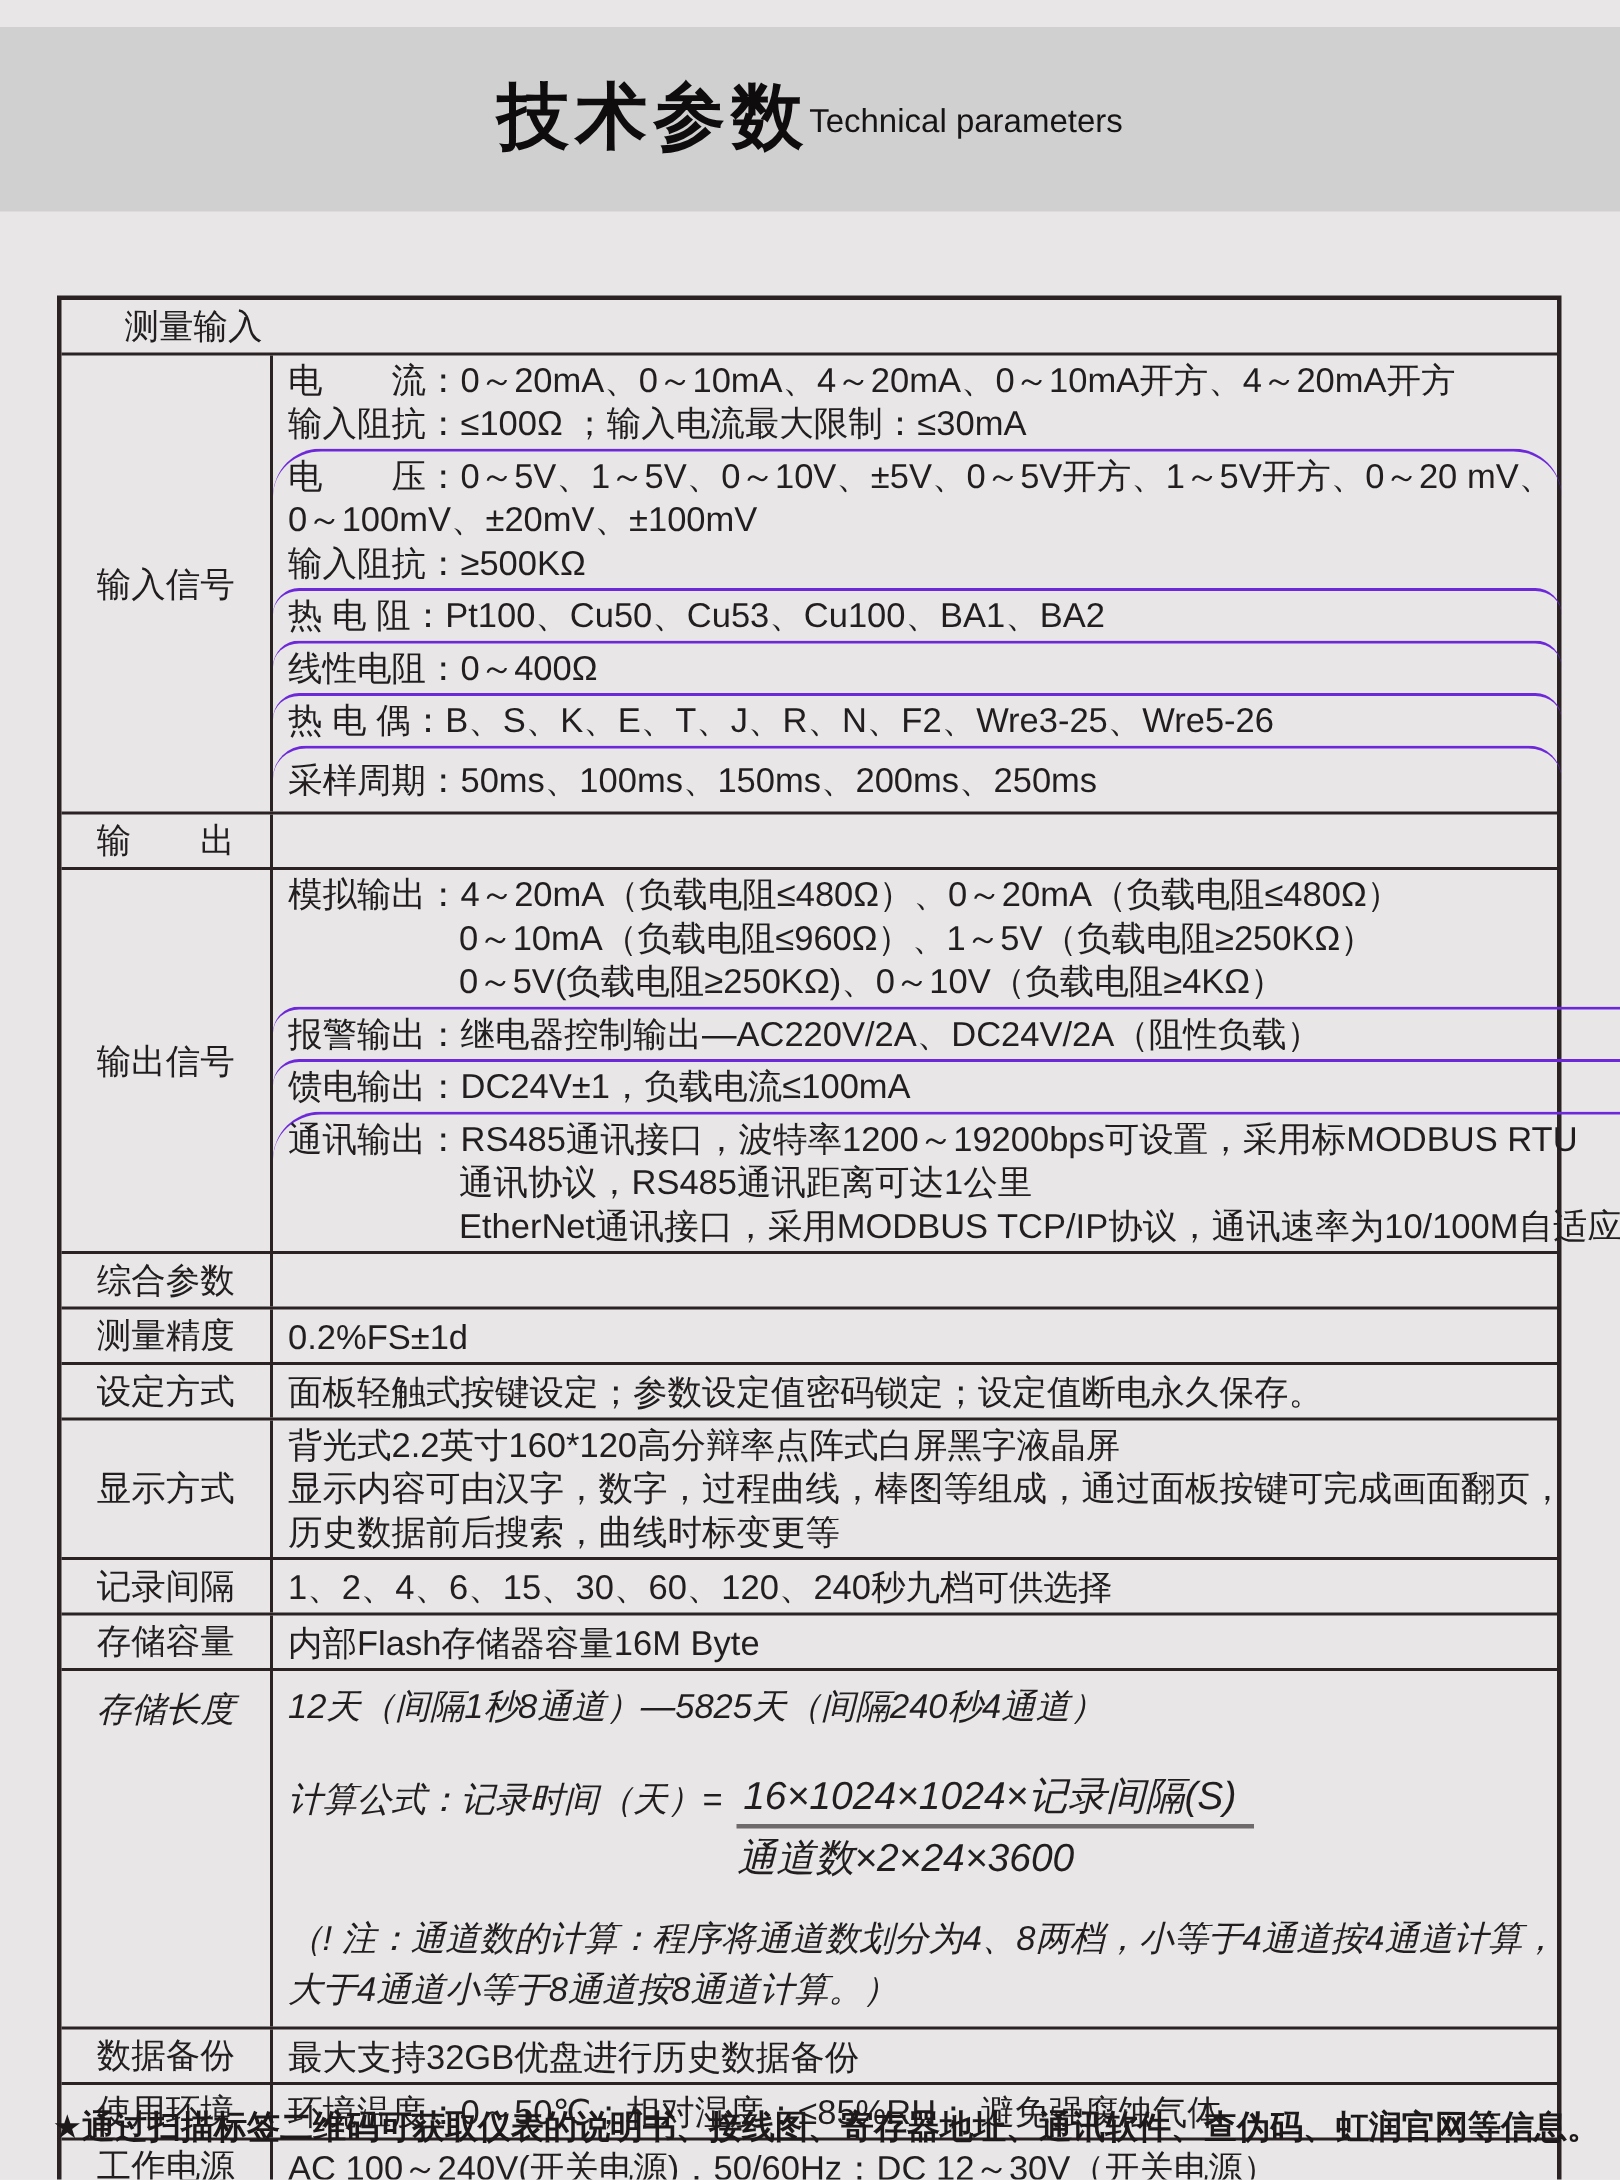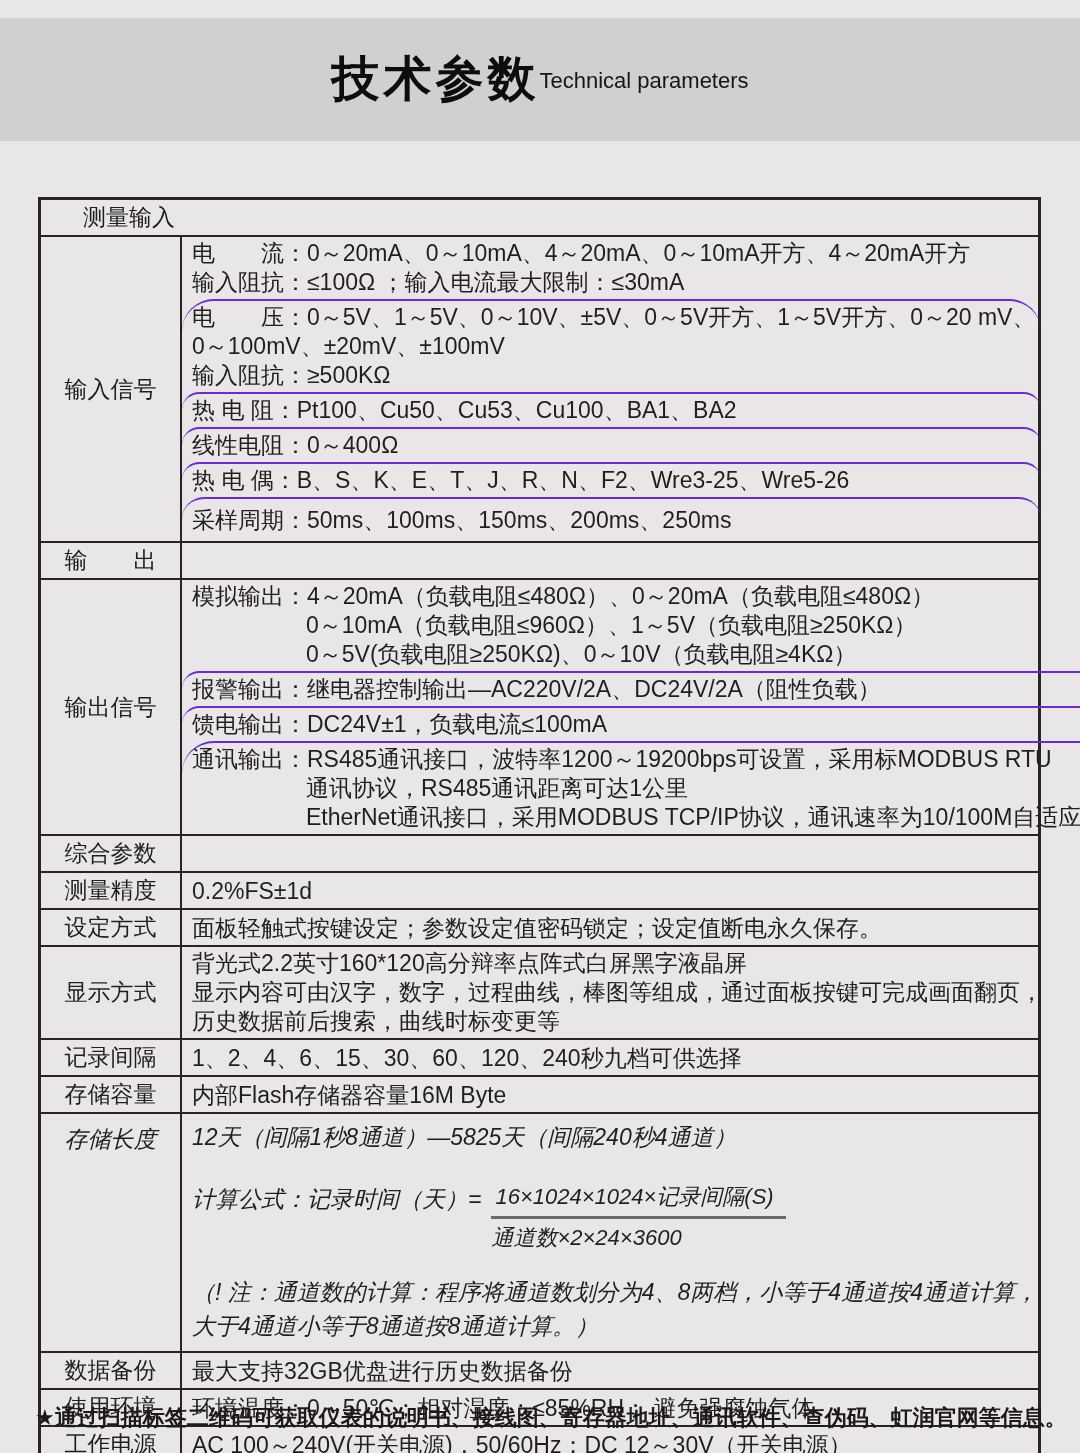--- a/index.html
+++ b/index.html
@@ -70,21 +70,21 @@
     padding: 2px 6px 2px 42px; white-space: nowrap;
   }
 
   
   .storage-cell {
     flex: 1; display: flex; flex-direction: column;
     padding: 9px 6px 10px 10px;
     font-style: italic;
   }
   .formula-line { display: flex; align-items: flex-start; margin-top: 32px; white-space: nowrap; }
-  .frac { display: inline-flex; flex-direction: column; margin-left: 10px; font-size: 22px; }
+  .frac { display: inline-flex; flex-direction: column; margin-left: 10px; font-size: 26px; }
   .frac-num { padding: 0 12px 6px 4px; border-bottom: 3px solid #6e696b; line-height: 26px; white-space: nowrap; }
   .frac-den { padding-top: 6px; line-height: 26px; white-space: nowrap; }
   .sl-note1 { margin-top: 27px; }
   .sl-note2 { margin-top: 5px; }
 
   
   .footer-note {
     position: absolute; left: 35px; top: 1403px;
     width: 1014px;
     font-size: 22px; font-weight: 700;

